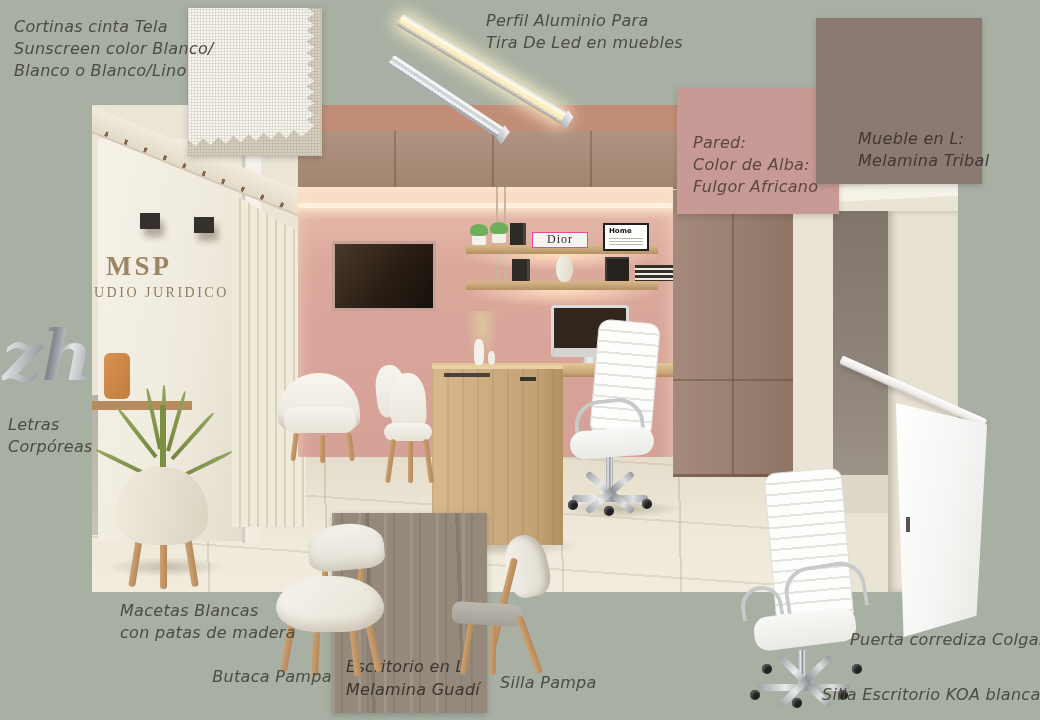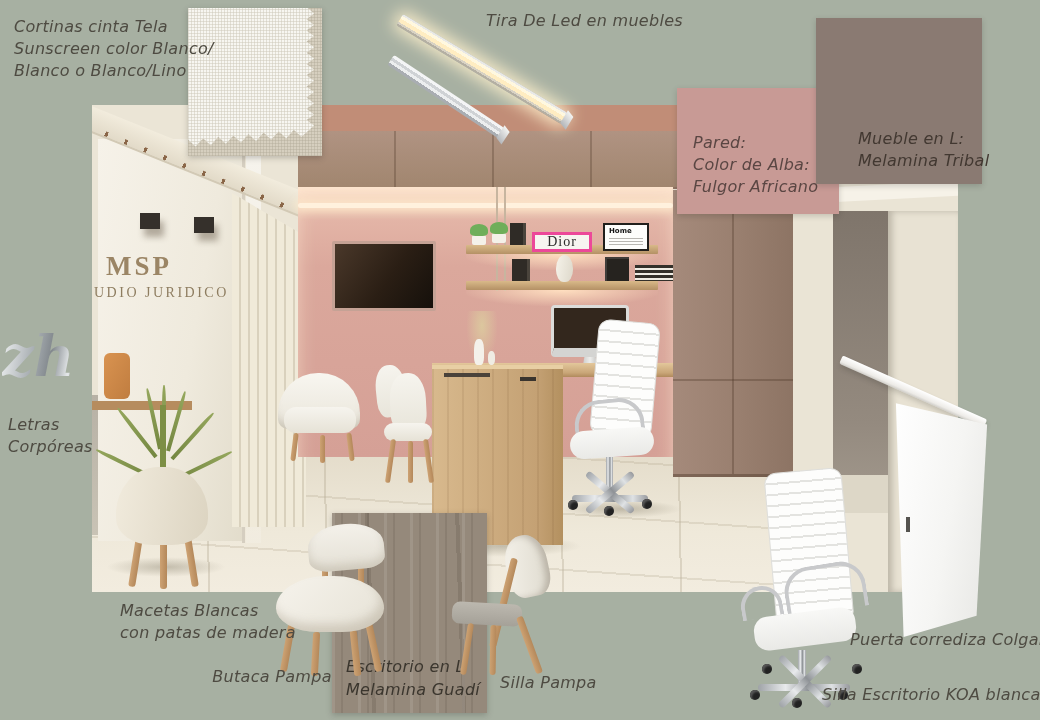--- a/index.html
+++ b/index.html
@@ -50,22 +50,22 @@
   .ledline{left:206px;top:98px;width:375px;height:5px;background:#fff1dd;
            box-shadow:0 0 10px 3px rgba(255,236,205,.9);border-radius:3px;}
   .tv{left:240px;top:136px;width:98px;height:64px;border:3px solid #c5a295;border-radius:2px;
       background:linear-gradient(125deg,#4a382a 0%,#2a1e14 55%,#15100b 100%);}
   .rod{width:2px;height:104px;background:#c7b59f;}
   .shelf{width:192px;height:9px;background:linear-gradient(180deg,#d9b989,#b49165);border-radius:1px;}
   .shelf-glow{width:192px;height:16px;background:radial-gradient(ellipse at 50% 0,#ffdfc0,rgba(255,223,192,0) 75%);}
   .plantpot{width:14px;height:10px;background:#f4f1e9;border-radius:2px;}
   .planttop{width:18px;height:12px;background:#6fae5a;border-radius:50% 50% 30% 30%;}
   .books-dark{background:#2f2b26;box-shadow:inset -3px 0 0 #4a443c;}
-  .dior{left:440px;top:127px;width:54px;height:14px;background:#f7f5f0;border:3px solid #ec4899;
-        font-family:"Liberation Serif",serif;font-size:14px;text-align:center;line-height:13px;
+  .dior{left:440px;top:127px;width:54px;height:14px;background:#f7f5f0;border:1px solid #ec4899;
+        font-family:"Liberation Serif",serif;font-size:12px;text-align:center;line-height:13px;
         color:#2c2c2a;letter-spacing:1px;}
   .poster{left:511px;top:118px;width:46px;height:28px;background:#fdfdfb;border:2px solid #211f1c;
           font-size:7px;font-weight:bold;color:#141414;padding:2px 0 0 4px;box-sizing:border-box;}
   .poster-lines{position:absolute;left:4px;right:4px;bottom:3px;height:8px;
           background:repeating-linear-gradient(180deg,#b9b7b2 0 1px,transparent 1px 3px);}
   .vase{left:464px;top:150px;width:17px;height:27px;background:linear-gradient(100deg,#f6f3ea,#ddd8ca);
         border-radius:50% 50% 45% 45%;}
   .speaker{left:513px;top:152px;width:24px;height:24px;background:#26231f;
            box-shadow:inset 2px 2px 0 rgba(255,255,255,.12);}
   .bookrow{left:543px;top:160px;width:42px;height:16px;
@@ -129,21 +129,21 @@
      box-shadow:0 0 16px 4px rgba(255,241,204,.9);border-radius:2px;}
   .led-unlit{left:394px;top:55px;width:132px;height:12px;transform:rotate(33.5deg);transform-origin:0 0;
      background:linear-gradient(180deg,#f4f5f6 0 3px,#cfd2d5 3px 6px,#eceeef 6px 9px,#a9adb2 9px);
      border-radius:2px;}
   .led-cap{position:absolute;right:-7px;top:-1px;width:8px;height:15px;transform:skewY(20deg);
      background:linear-gradient(180deg,#f4f4f2,#b3b6ba);}
   .swatch-pink{left:677px;top:40px;width:162px;height:126px;box-shadow:0 2px 6px rgba(40,40,35,.2);margin-top:48px;}
   .swatch-brown{left:816px;top:18px;width:166px;height:166px;box-shadow:0 2px 6px rgba(40,40,35,.2);}
   .swatch-note{position:static;white-space:nowrap;}
   .zh{left:2px;top:304px;width:110px;height:110px;font-family:"DejaVu Serif",serif;font-style:italic;
-      font-weight:bold;font-size:56px;line-height:104px;
+      font-weight:bold;font-size:70px;line-height:104px;
       background:linear-gradient(100deg,#eef0f1 5%,#aab0b4 30%,#82888d 45%,#e4e7e9 60%,#9aa0a5 80%,#caced2 95%);
       -webkit-background-clip:text;background-clip:text;color:transparent;}
   .wood-sample{left:332px;top:513px;width:155px;height:200px;background:#95897b;
       background-image:
         repeating-linear-gradient(90deg,rgba(255,255,255,.10) 0 3px,transparent 3px 9px,rgba(60,50,40,.12) 9px 11px,transparent 11px 26px),
         repeating-linear-gradient(88deg,transparent 0 40px,rgba(70,60,48,.18) 40px 44px,transparent 44px 90px);
       box-shadow:0 2px 6px rgba(40,40,35,.25);}
   .door-rail{left:841px;top:355px;width:158px;height:9px;transform:rotate(24deg);transform-origin:0 50%;
       background:linear-gradient(180deg,#ffffff,#edebe7 70%,#cfcdc8);border-radius:2px;
       box-shadow:2px 3px 5px rgba(50,50,45,.2);}
@@ -347,20 +347,21 @@
   <div class="abs door-panel">
     <div class="door-handle"></div>
   </div>
 
   <div class="note" style="left:14px;top:16px;">
     <div>Cortinas cinta Tela</div>
     <div>Sunscreen color Blanco/</div>
     <div>Blanco o Blanco/Lino</div>
   </div>
   <div class="note" style="left:486px;top:10px;">
+    <div>Perfil Aluminio Para</div>
     <div>Tira De Led en muebles</div>
   </div>
   <div class="note" style="left:8px;top:414px;">
     <div>Letras</div>
     <div>Corpóreas</div>
   </div>
   <div class="note" style="left:104px;top:600px;margin-left:16px;">
     <div>Macetas Blancas</div>
     <div>con patas de madera</div>
   </div>

